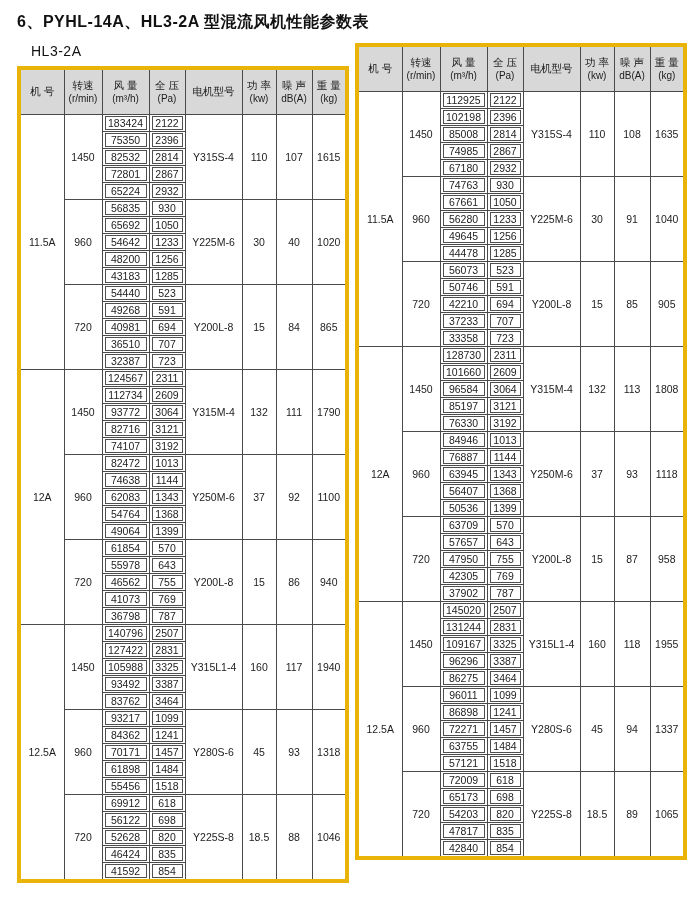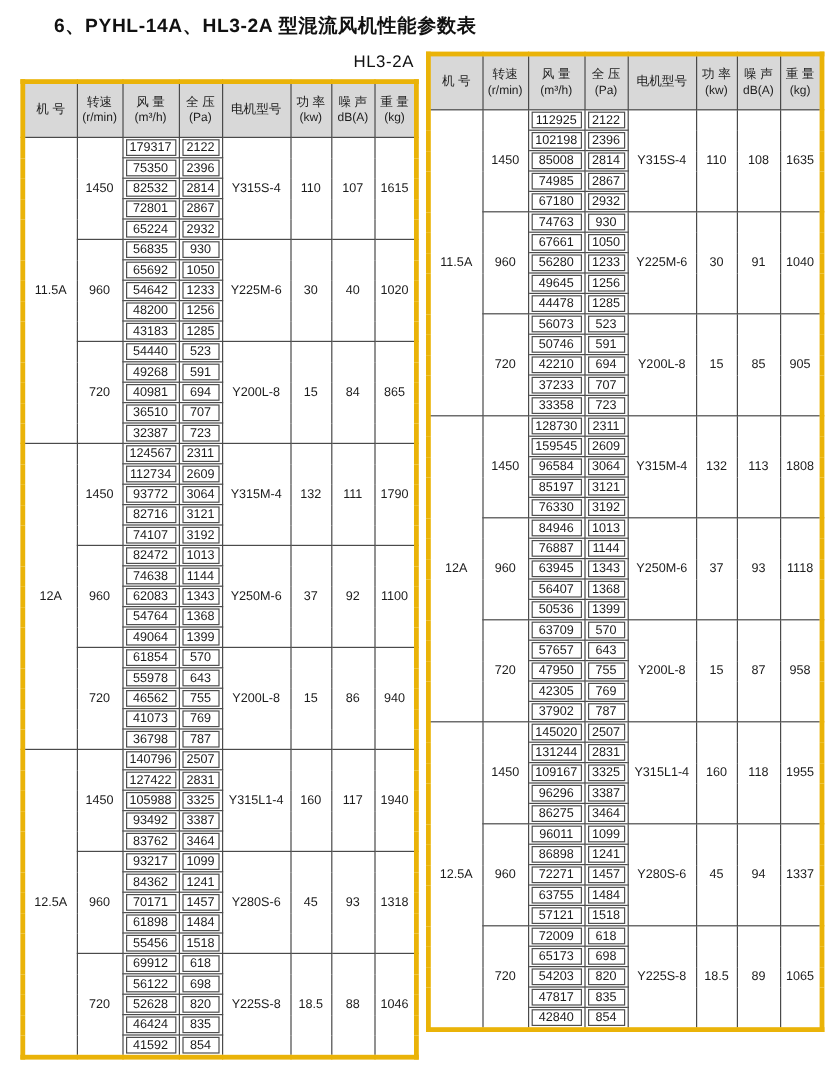--- a/index.html
+++ b/index.html
@@ -5,25 +5,25 @@
   html,body{margin:0;padding:0;background:#ffffff;}
   body{
     width:700px;height:898px;
     font-family:"Liberation Sans","DejaVu Sans",sans-serif;
     color:#1a1a1a;
     overflow:hidden;
   }
   .page{padding:8px 16px 0 17px;}
   .page-title{
     font-size:16px;font-weight:bold;letter-spacing:0.5px;
-    margin:4px 0 10px 28px;color:#111;
+    margin:4px 0 10px 0;color:#111;
   }
   .tables-row{display:flex;gap:10px;align-items:flex-start;}
   .table-wrap{width:328px;}
-  .table-subtitle{font-size:14px;color:#111;margin:0 0 7px 14px;letter-spacing:0.5px;text-align:right;}
+  .table-subtitle{font-size:14px;color:#111;margin:0 0 7px 14px;letter-spacing:0.5px;}
   table.spec{
     border-collapse:collapse;
     table-layout:fixed;
     width:328px;
     border:4px solid #eab308;
   }
   table.spec td{
     border:1px solid #4a4a4a;
     font-size:10.5px;
     text-align:center;
@@ -82,21 +82,21 @@
               <td>功 率<span class="h-unit">(kw)</span></td>
               <td>噪 声<span class="h-unit">dB(A)</span></td>
               <td>重 量<span class="h-unit">(kg)</span></td>
             </tr>
           </thead>
         <tbody>
             <tr>
               <td rowspan="15" class="model-cell">11.5A</td>
               <td rowspan="5">1450</td>
               <td class="num-cell">
-                <div class="num-box">179317</div>
+                <div class="num-box">183424</div>
               </td>
               <td class="num-cell">
                 <div class="num-box">2122</div>
               </td>
               <td rowspan="5">Y315S-4</td>
               <td rowspan="5">110</td>
               <td rowspan="5">107</td>
               <td rowspan="5">1615</td>
             </tr>
             <tr>
@@ -666,21 +666,21 @@
               <td class="shaded num-cell">
                 <div class="num-box">2311</div>
               </td>
               <td rowspan="5" class="shaded">Y315M-4</td>
               <td rowspan="5" class="shaded">132</td>
               <td rowspan="5" class="shaded">113</td>
               <td rowspan="5" class="shaded">1808</td>
             </tr>
             <tr>
               <td class="shaded num-cell">
-                <div class="num-box">159545</div>
+                <div class="num-box">101660</div>
               </td>
               <td class="shaded num-cell">
                 <div class="num-box">2609</div>
               </td>
             </tr>
             <tr>
               <td class="shaded num-cell">
                 <div class="num-box">96584</div>
               </td>
               <td class="shaded num-cell">

